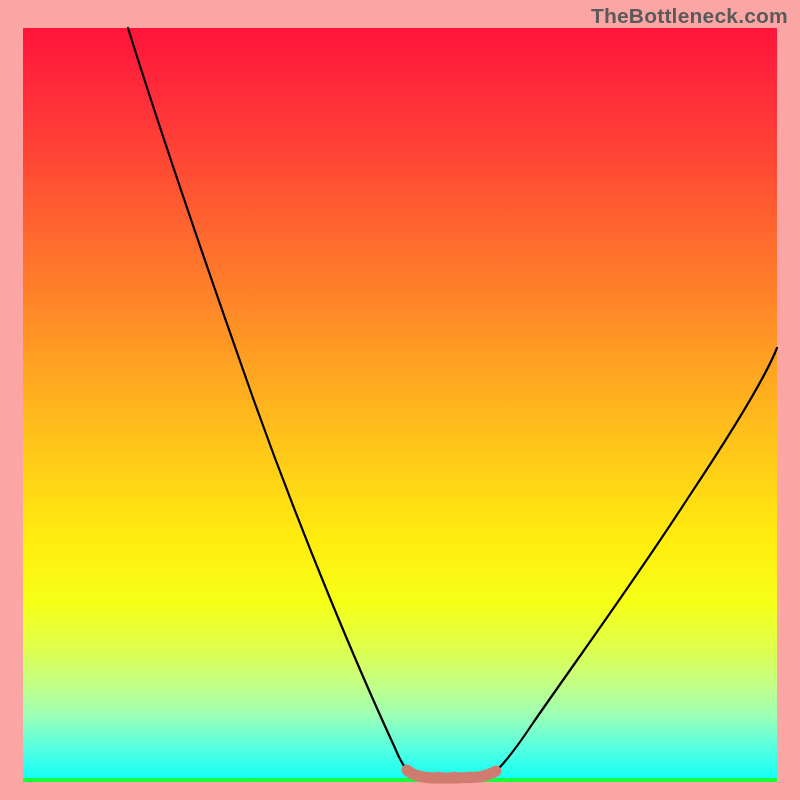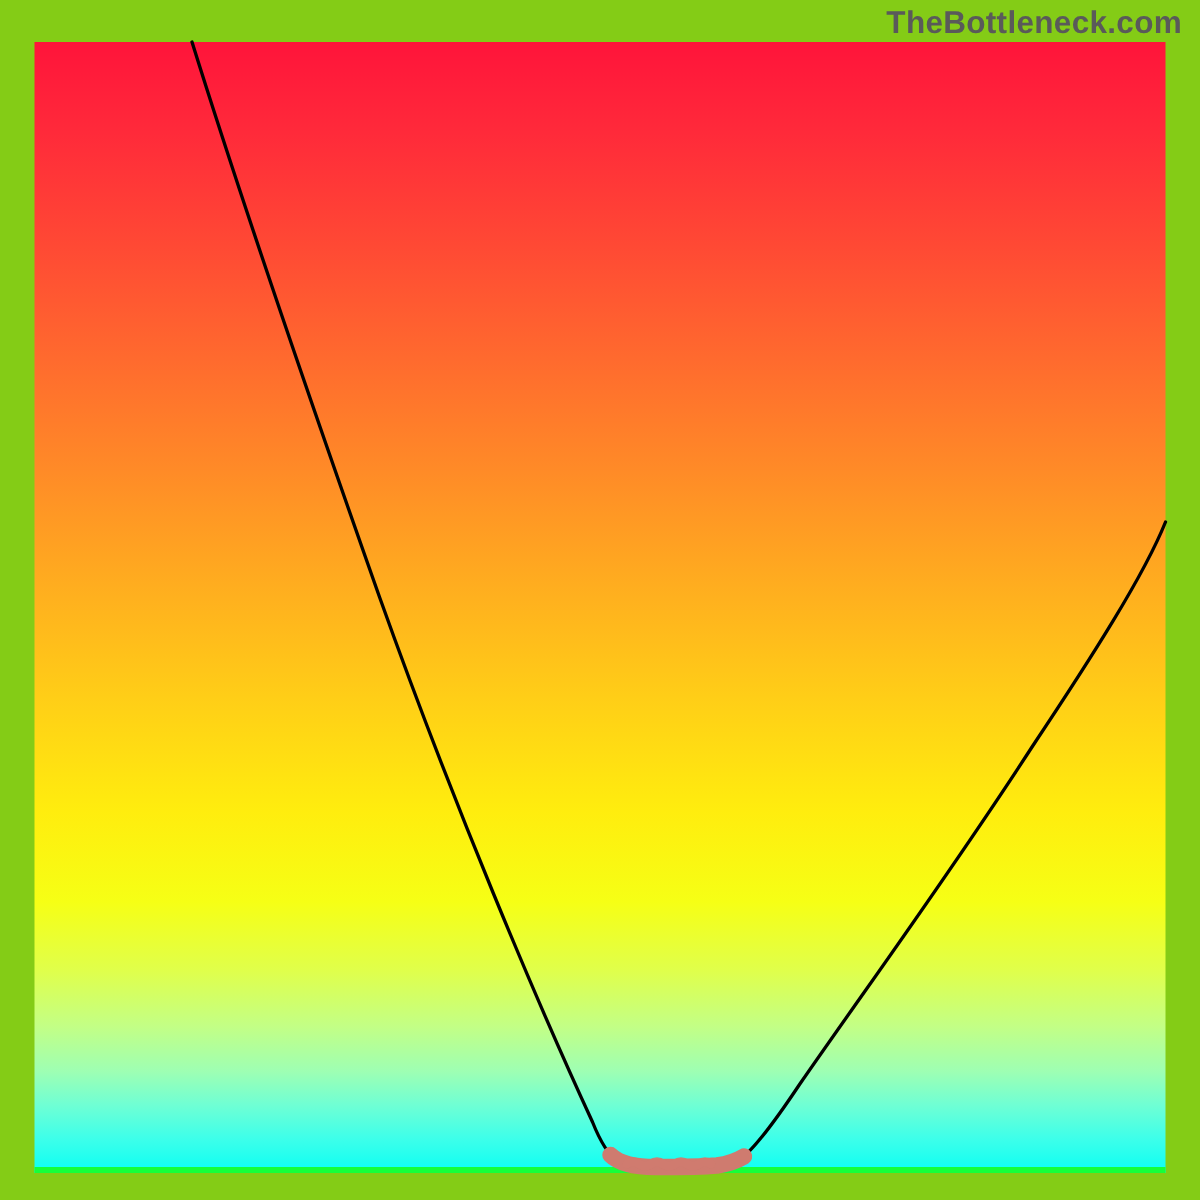--- a/index.html
+++ b/index.html
@@ -8,21 +8,21 @@
     width: 800px;
     height: 800px;
     background: #000;
     font-family: Arial, Helvetica, sans-serif;
     overflow: hidden;
   }
   .frame {
     position: relative;
     width: 800px;
     height: 800px;
-    background: #84cc16;
+    background: #fca5a5;
   }
   .watermark {
     position: absolute;
     top: 4px;
     right: 12px;
     color: #5a5a5a;
     font-size: 21px;
     font-weight: 600;
     letter-spacing: 0.2px;
     z-index: 50;

